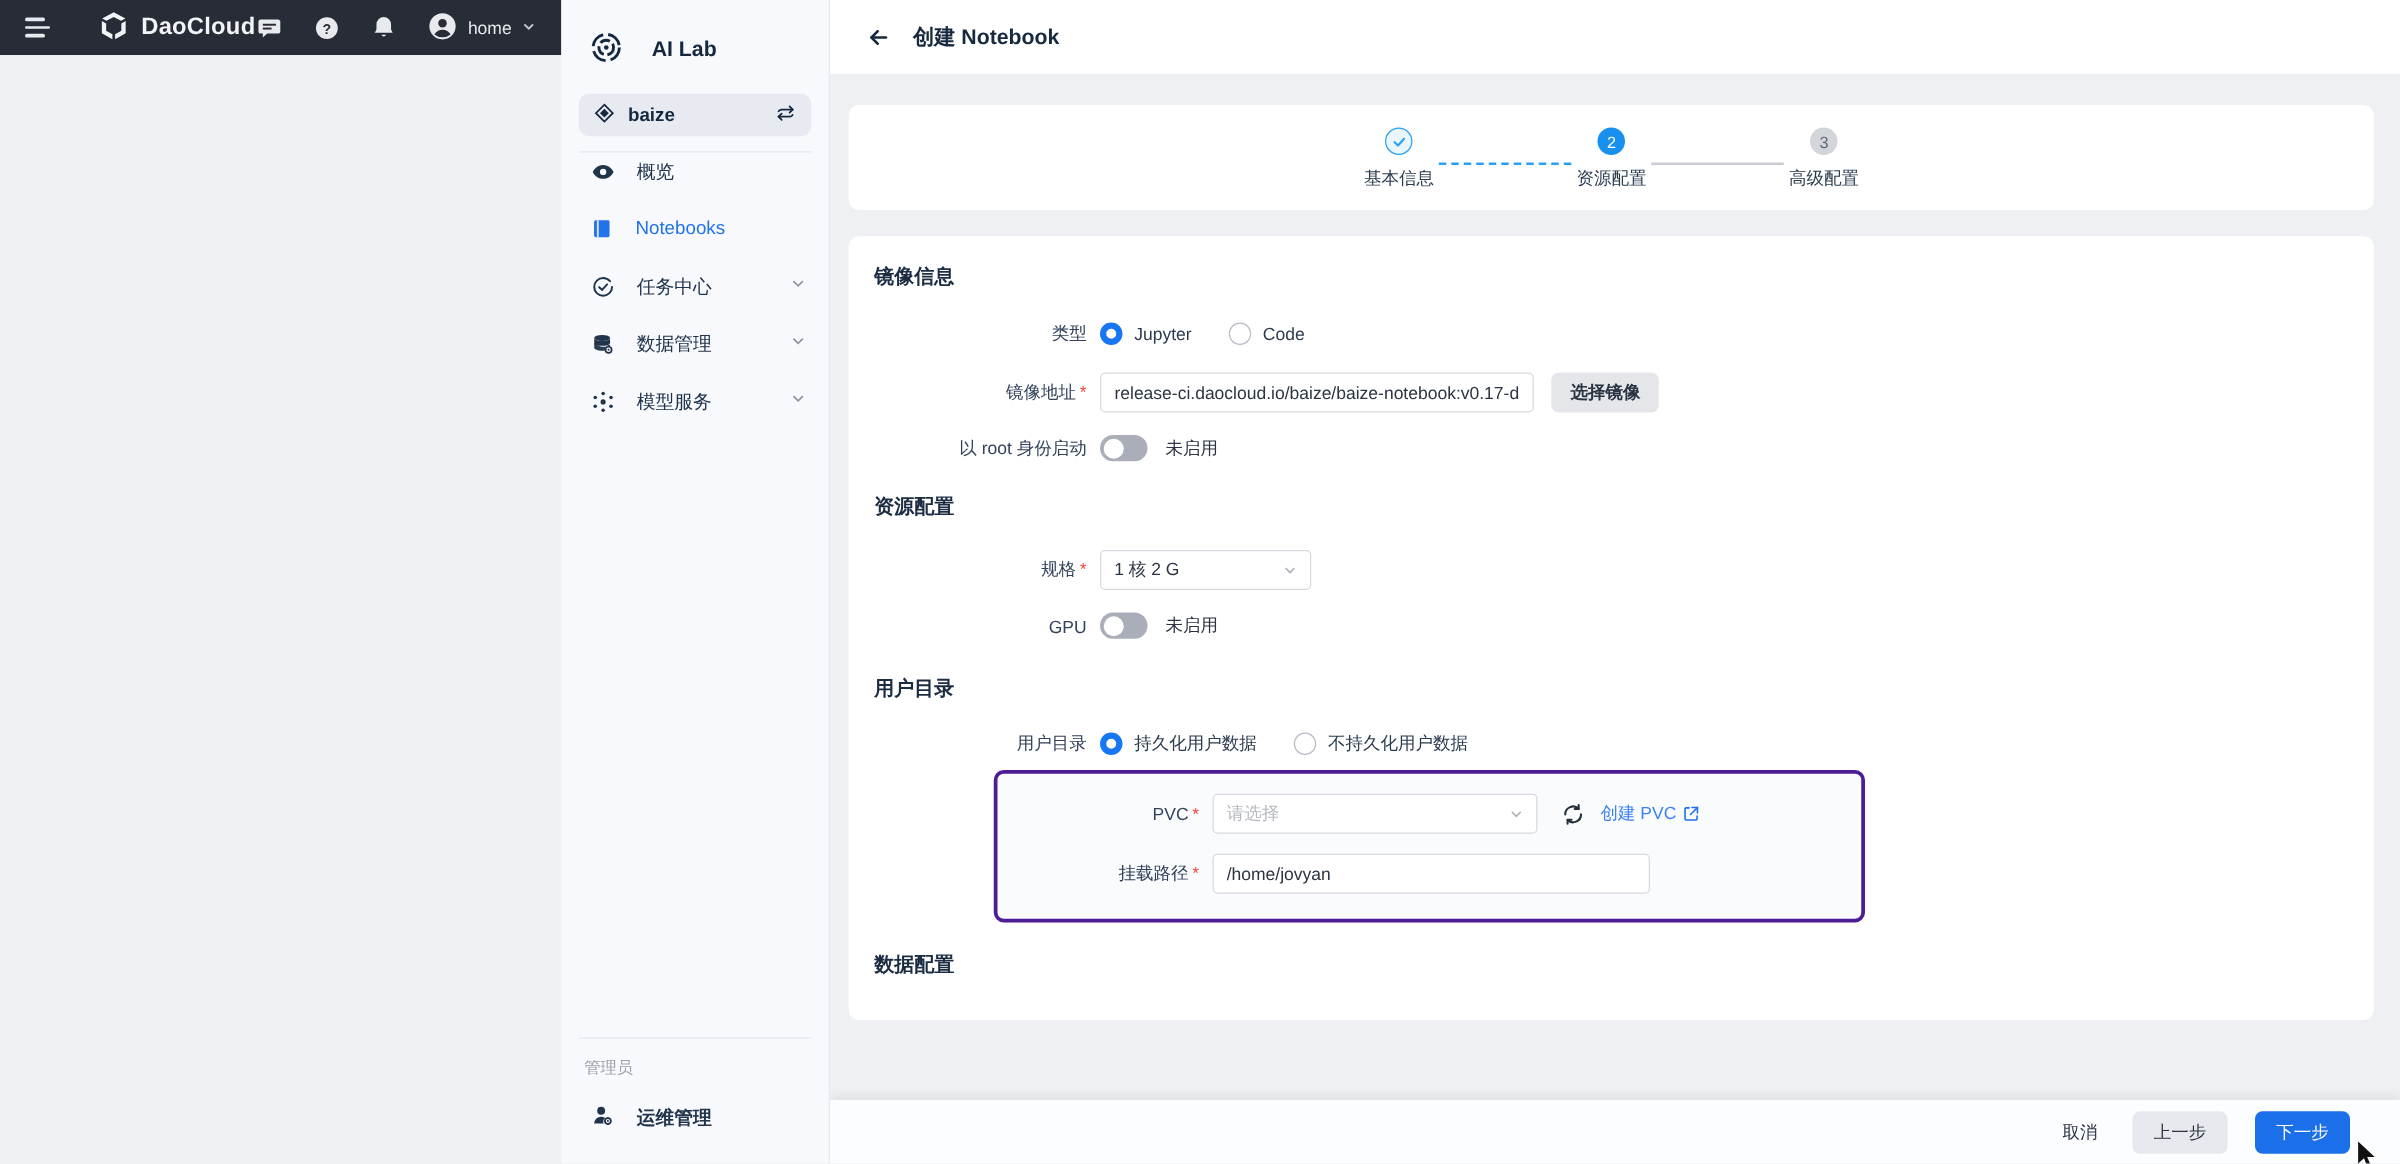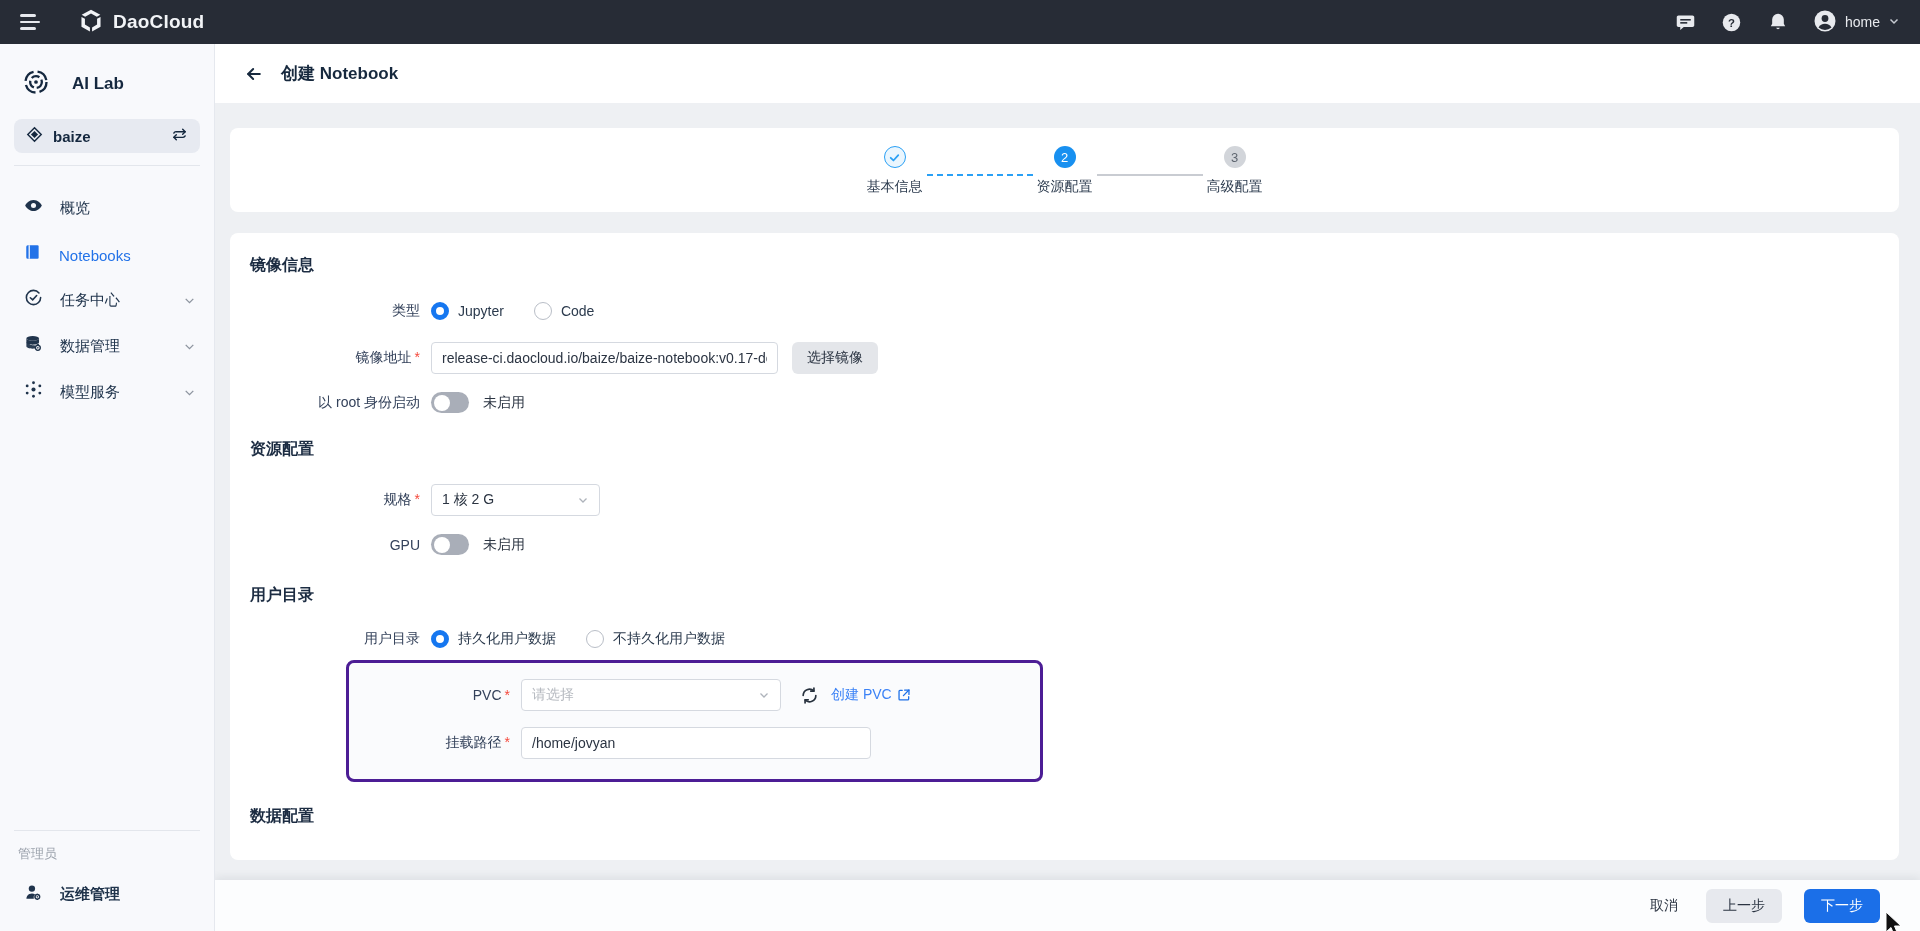--- a/index.html
+++ b/index.html
@@ -1,18 +1,18 @@
 <!DOCTYPE html>
 <html><head>
 <meta charset="utf-8">
 <style>
   * { margin:0; padding:0; box-sizing:border-box; }
   html,body { width:1920px; height:931px; overflow:hidden; }
   body { font-family:"Liberation Sans","DejaVu Sans",sans-serif; font-size:14px; color:#2b3a4d; background:#eef0f3; }
-  .app { display:flex; flex-direction:column; height:100%; }
+  .app { display:flex; flex-direction:row; height:100%; }
 
   
   .topbar { height:44px; background:#272c36; display:flex; align-items:center; padding:0 20px; flex:0 0 auto; }
   .hamburger { width:24px; height:24px; display:flex; flex-direction:column; justify-content:center; gap:4px; cursor:pointer; margin-right:34px; }
   .hamburger span { height:2.5px; background:#e7e9ee; border-radius:2px; }
   .hamburger span:nth-child(1){ width:16px; }
   .hamburger span:nth-child(2){ width:20px; }
   .hamburger span:nth-child(3){ width:16px; }
   .brand { display:flex; align-items:center; gap:9px; }
   .brand-name { color:#f2f4f7; font-size:19px; font-weight:bold; letter-spacing:.2px; }
@@ -24,21 +24,21 @@
   
   .body-row { flex:1; display:flex; overflow:hidden; }
 
   
   .sidebar { width:215px; background:#f8f9fc; border-right:1px solid #e5e8ee; display:flex; flex-direction:column; flex:0 0 auto; }
   .side-product { display:flex; align-items:center; gap:22px; padding:24px 18px 20px 22px; }
   .side-product-label { font-size:17px; font-weight:bold; color:#15283f; }
   .workspace-row { margin:0 14px; background:#e7eaf1; border-radius:8px; height:34px; display:flex; align-items:center; padding:5px 12px; cursor:pointer; }
   .workspace-name { margin-left:10px; font-size:15px; font-weight:bold; color:#15283f; flex:1; }
   .side-divider { height:1px; background:#e3e6ec; margin:12px 14px 6px 14px; }
-  .side-item { display:flex; align-items:flex-end; height:46px; padding:0 18px 0 24px; cursor:pointer; color:#20344c; }
+  .side-item { display:flex; align-items:flex-start; height:46px; padding:0 18px 0 24px; cursor:pointer; color:#20344c; }
   .side-item .lbl { margin-left:17px; font-size:15px; flex:1; }
   .side-item.active { color:#2272e8; }
   .side-item.active .lbl { color:#2272e8; }
   .side-spacer { flex:1; }
   .side-bottom-divider { height:1px; background:#e3e6ec; margin:0 14px 8px 14px; }
   .side-section-label { padding:6px 18px 8px 18px; font-size:13px; color:#9aa1ab; }
   .side-admin { display:flex; align-items:center; height:46px; padding:0 18px 0 24px; margin-bottom:14px; cursor:pointer; color:#20344c; }
   .side-admin .lbl { margin-left:17px; font-size:15px; font-weight:bold; }
 
   
@@ -66,21 +66,21 @@
   .flabel { width:181px; text-align:right; padding-right:11px; font-size:14px; color:#33415a; flex:0 0 auto; white-space:nowrap; }
   .req { color:#f5483b; margin-left:3px; }
 
   .radio { display:inline-flex; align-items:center; gap:9px; cursor:pointer; margin-right:30px; }
   .radio-dot { width:18px; height:18px; border-radius:50%; background:#fff; border:1.5px solid #b9bec7; }
   .radio.checked .radio-dot { border:5.5px solid #1677f0; }
   .radio-lbl { font-size:14px; color:#2b3a4d; }
 
   .text-input { height:32px; border:1px solid #d5d9e0; border-radius:4px; font-size:14px; color:#2b3442; padding:0 10px; font-family:inherit; background:#fff; outline:none; }
   .addr-input { width:347px; }
-  .gray-btn { height:32px; background:#e4e6ea; border:none; border-radius:6px; padding:0 15px; font-size:14px; color:#2b3442; margin-left:14px; cursor:pointer; font-family:inherit; }
+  .gray-btn { height:32px; background:#e4e6ea; border:none; border-radius:6px; padding:0 15px; font-size:14px; color:#2b3442; margin-left:14px; cursor:pointer; font-family:inherit;font-weight:bold; }
 
   .toggle { width:38px; height:21px; background:#a9aeb8; border-radius:11px; position:relative; cursor:pointer; flex:0 0 auto; }
   .toggle .knob { position:absolute; left:2.5px; top:2.5px; width:16px; height:16px; background:#fff; border-radius:50%; }
   .toggle-status { margin-left:14px; font-size:14px; color:#2b3442; }
 
   .select { height:32px; border:1px solid #d5d9e0; border-radius:4px; background:#fff; display:flex; align-items:center; padding:0 10px; cursor:pointer; }
   .select .sel-text { flex:1; font-size:14px; color:#2b3442; }
   .select .sel-text.placeholder { color:#b6bac0; }
   .spec-select { width:169px; }
   .pvc-select { width:260px; }

